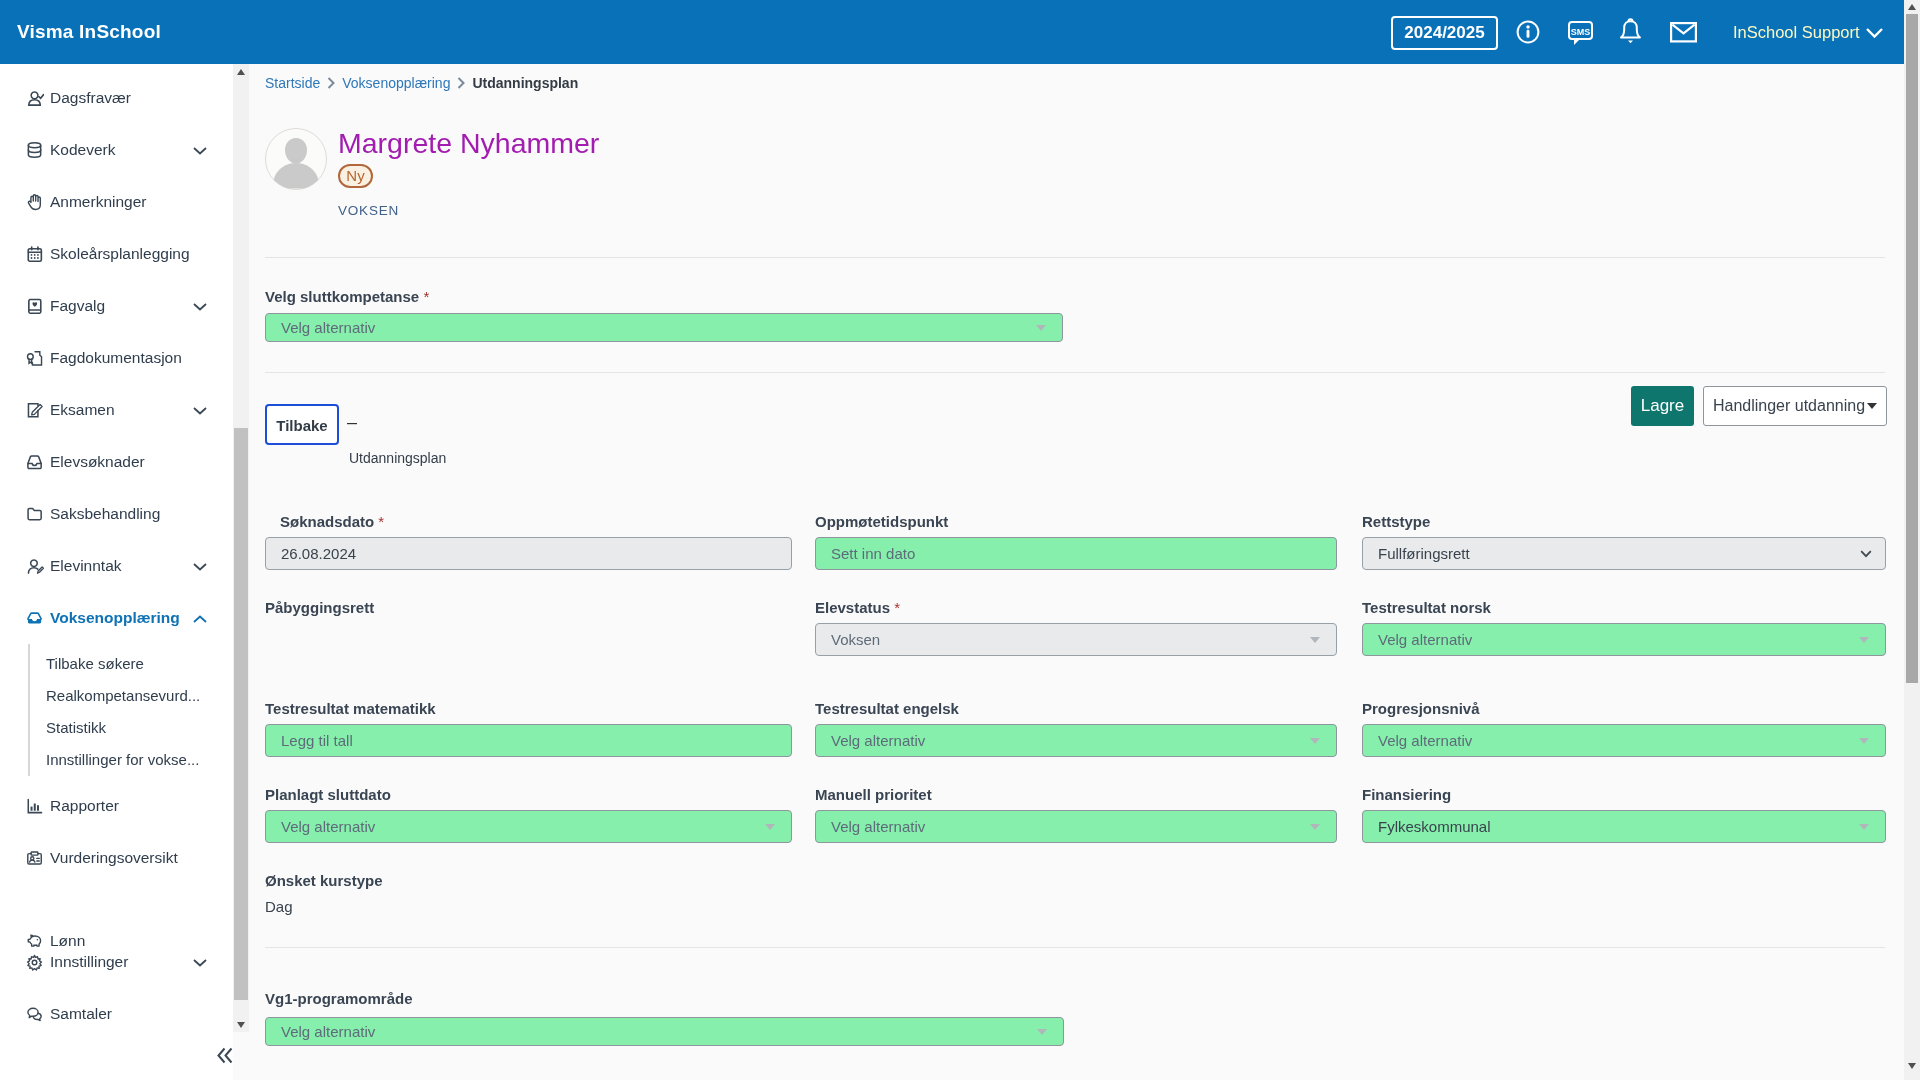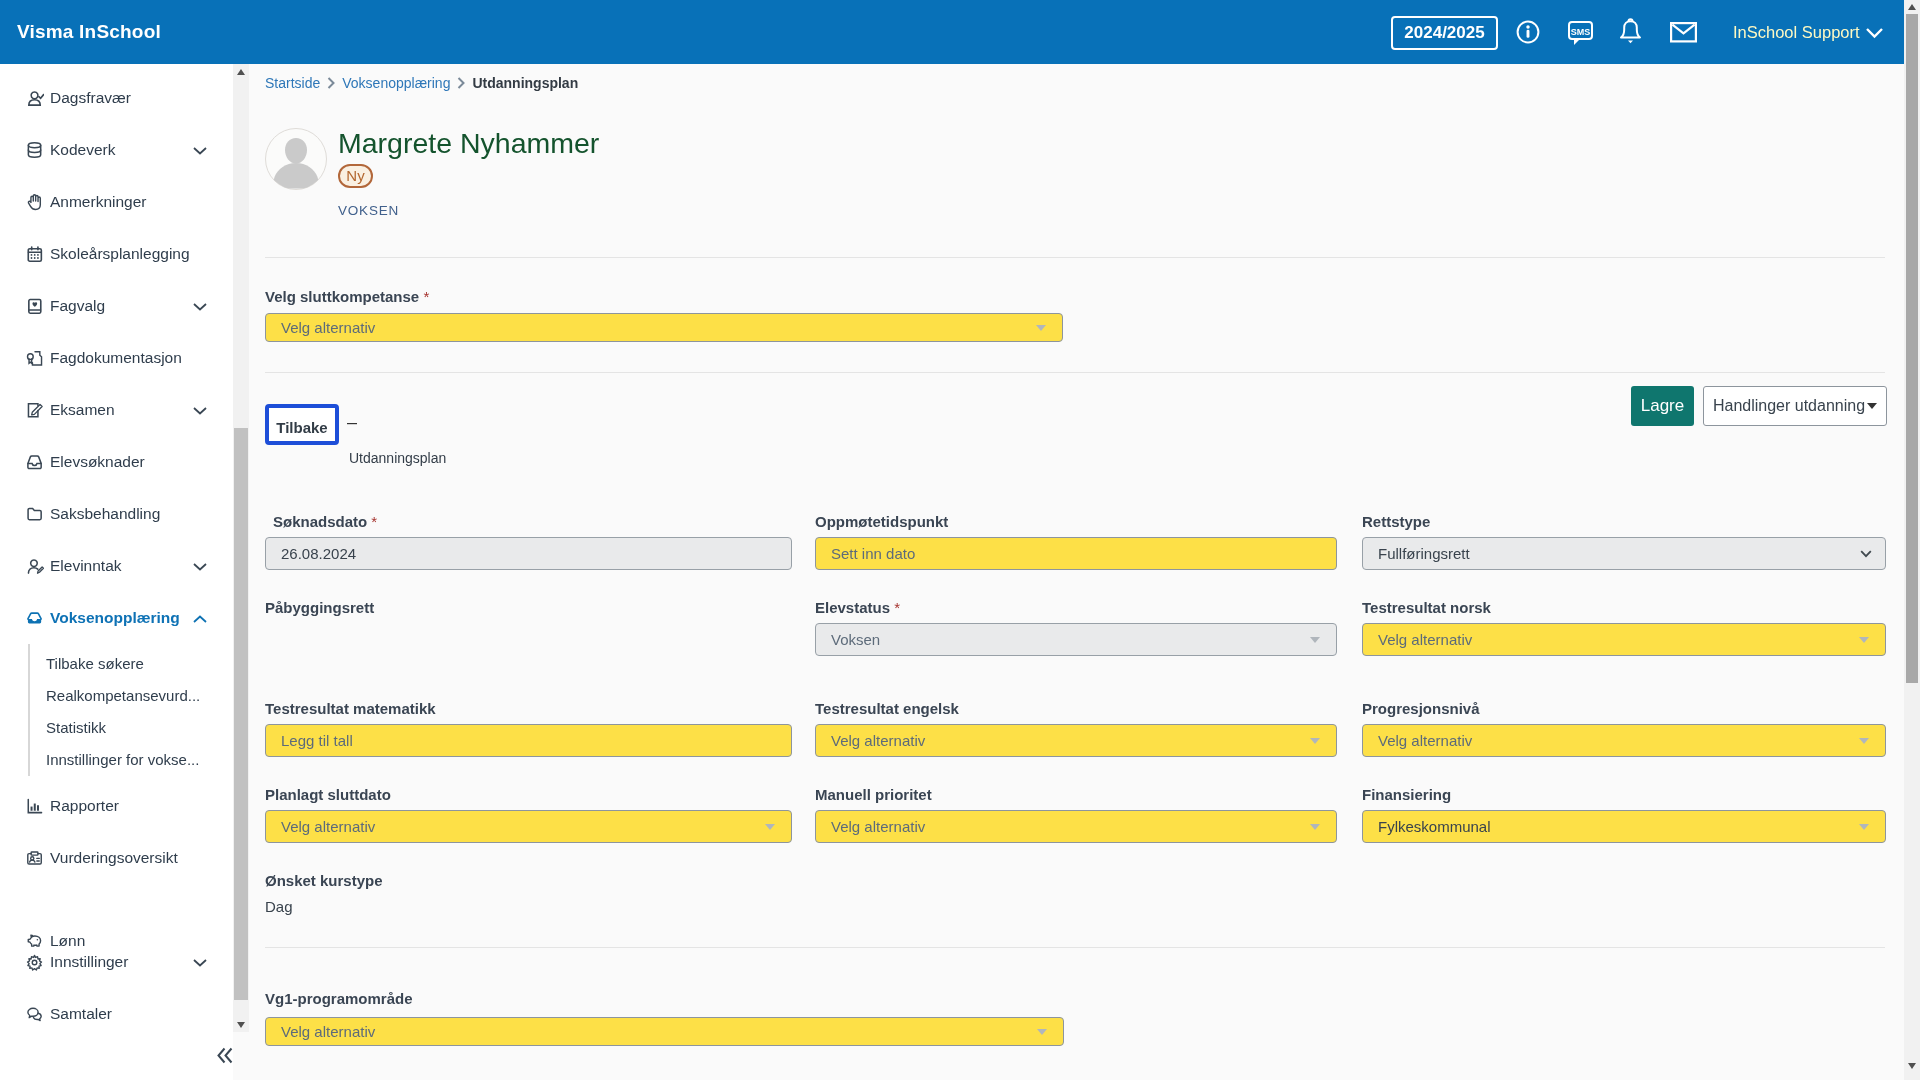--- a/index.html
+++ b/index.html
@@ -40,35 +40,35 @@
 .arr { width:0; height:0; position:absolute; }
 .arr.up { border-left:4px solid transparent; border-right:4px solid transparent; border-bottom:6px solid #505050; }
 .arr.dn { border-left:4px solid transparent; border-right:4px solid transparent; border-top:6px solid #505050; }
 
 
 .content { position:absolute; left:249px; top:64px; width:1655px; height:1016px; background:#fafafa; }
 .crumbs { position:absolute; left:265px; top:64px; font-size:14px; color:#2e77b8; }
 .crumbs b { color:#333b44; font-weight:700; }
 .crumb-sep { display:inline-block; margin:0 7px; position:relative; top:1px; }
 .avatar { position:absolute; left:264px; top:127px; }
-.pname { position:absolute; left:338px; top:129px; font-size:28.5px; color:#14532d; line-height:1.05; }
+.pname { position:absolute; left:338px; top:129px; font-size:28.5px; color:#a21caf; line-height:1.05; }
 .badge { position:absolute; left:338px; top:164px; width:35px; height:24px; border:2px solid #b2673a; border-radius:12px; background:#faf0e2; color:#b3672f; font-size:15px; text-align:center; line-height:20px; }
 .ptype { position:absolute; left:338px; top:203px; font-size:13.5px; font-weight:400; color:#40608c; letter-spacing:0.8px; }
 .hr { position:absolute; left:265px; width:1620px; height:1px; background:#e4e4e4; }
 
 .lbl { position:absolute; font-size:15px; font-weight:700; color:#3a4553; white-space:nowrap; }
 .lbl .req { color:#a6332e; font-weight:400; }
-.field { position:absolute; height:33px; background:#fde047; border:1px solid #8d959d; border-radius:4px; font-size:15px; line-height:31px; padding-left:15px; color:#5d6b7a; white-space:nowrap; }
+.field { position:absolute; height:33px; background:#86efac; border:1px solid #8d959d; border-radius:4px; font-size:15px; line-height:31px; padding-left:15px; color:#5d6b7a; white-space:nowrap; }
 .field.h29 { height:29px; line-height:27px; }
 .field.dis { background:#e9eaeb; border-color:#98a0a7; }
 .field.dark { color:#39434d; }
 .fchev { position:absolute; width:0; height:0; border-left:5.5px solid transparent; border-right:5.5px solid transparent; border-top:6.5px solid #b0b6bc; }
 
 .btn { position:absolute; border-radius:3px; font-size:17px; text-align:center; }
-.btn.tilbake { left:265px; top:404px; width:74px; height:41px; background:#fff; border:4px solid #1d4ed8; color:#323c46; font-weight:700; font-size:15px; line-height:39px; border-radius:4px; }
+.btn.tilbake { left:265px; top:404px; width:74px; height:41px; background:#fff; border:2px solid #1d4ed8; color:#323c46; font-weight:700; font-size:15px; line-height:39px; border-radius:4px; }
 .btn.lagre { left:1631px; top:386px; width:63px; height:40px; background:#0f766e; color:#fff; line-height:40px; }
 .btn.handl { left:1703px; top:386px; width:184px; height:40px; background:#fff; border:1px solid #8d959d; color:#39434d; line-height:38px; font-size:16px; }
 .dash { position:absolute; left:347px; top:412px; font-size:18px; color:#333; }
 .steplbl { position:absolute; left:349px; top:450px; font-size:14px; color:#333d48; }
 .plain { position:absolute; font-size:15px; color:#39434d; }
 </style>
 </head>
 <body>
 
 <div class="topbar">
@@ -317,21 +317,21 @@
 
 <div class="hr" style="top:372px;"></div>
 
 <div class="btn tilbake">Tilbake</div>
 <div class="dash">–</div>
 <div class="steplbl">Utdanningsplan</div>
 <div class="btn lagre">Lagre</div>
 <div class="btn handl">Handlinger utdanning<span style="display:inline-block;width:0;height:0;border-left:5px solid transparent;border-right:5px solid transparent;border-top:6px solid #333;margin-left:2px;position:relative;top:-2px;"></span></div>
 
 <div id="form">
-    <div class="lbl" style="left:273px;top:513px;">Søknadsdato <span class="req">*</span></div>
+    <div class="lbl" style="left:280px;top:513px;">Søknadsdato <span class="req">*</span></div>
     <div class="lbl" style="left:815px;top:513px;">Oppmøtetidspunkt</div>
     <div class="lbl" style="left:1362px;top:513px;">Rettstype</div>
     <div class="field dis dark" style="left:265px;top:537px;width:527px;">26.08.2024</div>
     <div class="field " style="left:815px;top:537px;width:522px;">Sett inn dato</div>
     <div class="field dis dark" style="left:1362px;top:537px;width:524px;">Fullføringsrett<svg style="position:absolute;right:13px;top:12px;" width="12" height="8" viewBox="0 0 12 8">
         <path d="M1.2 1.2 L6 6.2 L10.8 1.2" fill="none" stroke="#40494f" stroke-width="1.8"></path>
       </svg></div>
     <div class="lbl" style="left:265px;top:599px;">Påbyggingsrett</div>
     <div class="lbl" style="left:815px;top:599px;">Elevstatus <span class="req">*</span></div>
     <div class="lbl" style="left:1362px;top:599px;">Testresultat norsk</div>

